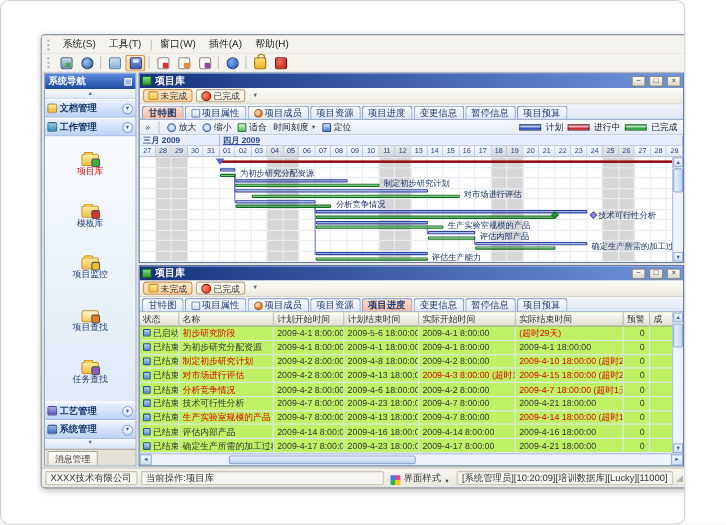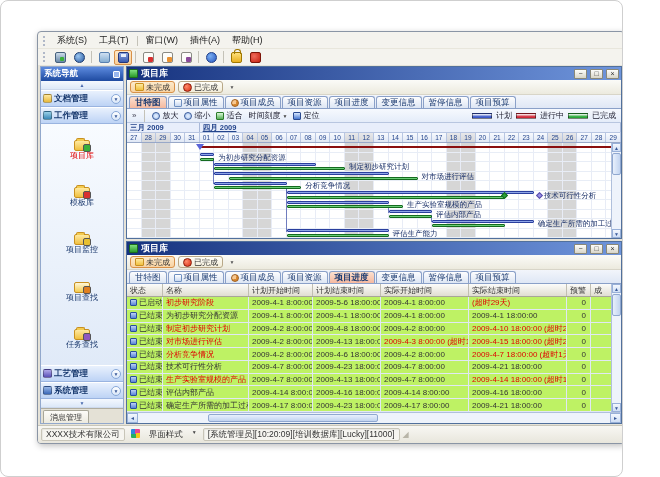--- a/index.html
+++ b/index.html
@@ -140,21 +140,21 @@
 .t-c.num{justify-content:flex-end;padding-right:4px}
 .row-ic{width:7px;height:7px;background:linear-gradient(#bcd2f4,#5a86d8);border:1px solid #2a4f9e;border-radius:1px;margin-right:2px;flex:none}
 .hscroll{height:11px;background:#eef3fb;border-top:1px solid #b0c0dc;display:flex;align-items:stretch;flex:none}
 .hs-btn{width:11px;background:linear-gradient(#f4f8fe,#cfdef5);border:1px solid #98b0d8;font-size:5px;color:#3a5a9a;display:flex;align-items:center;justify-content:center;flex:none}
 .hs-track{flex:1;position:relative}
 .hs-thumb{position:absolute;top:1px;bottom:1px;left:70px;width:170px;background:linear-gradient(#e8f0fc,#c2d4f0);border:1px solid #90a8d0;border-radius:2px}
 
 .statusbar{height:18px;background:linear-gradient(#f8f7f3,#e8e6dc);border-top:1px solid #c8c6ba;display:flex;align-items:center;padding:1px 3px;gap:3px;font-size:8.5px;color:#333;flex:none}
 .sb-panel{height:13px;display:flex;align-items:center;padding:0 4px;border:1px solid #c8c5b8;border-radius:2px;background:#f6f5f0;box-shadow:inset 1px 1px 1px rgba(0,0,0,.06);white-space:nowrap;overflow:hidden}
 .op-panel{flex:1}
-.style-chooser{display:flex;align-items:flex-start;gap:9px;padding:0 3px;white-space:nowrap}
+.style-chooser{display:flex;align-items:flex-end;gap:3px;padding:0 3px;white-space:nowrap}
 .style-icon{width:9px;height:9px;background:conic-gradient(#e84393 0 25%,#f5c518 0 50%,#27ae60 0 75%,#2e86de 0);border-radius:1px;flex:none}
 .dd-arrow{font-size:5px;color:#444}
 .resize-grip{font-size:8px;color:#b8b5a8;line-height:8px}
 </style>
 </head>
 <body>
 
 <div class="stage">
   <div class="app">
 
@@ -679,20 +679,21 @@
               <span class="hs-btn">►</span>
             </div>
           </div>
         </section>
 
       </div>
     </div>
 
     <div class="statusbar">
       <span class="sb-panel">XXXX技术有限公司</span>
+      <span class="sb-panel op-panel">当前操作:项目库</span>
       <span class="style-chooser">
         <span class="style-icon"></span>
         <span>界面样式</span>
         <span class="dd-arrow">▼</span>
       </span>
       <span class="sb-panel">[系统管理员][10:20:09][培训数据库][Lucky][11000]</span>
       <span class="resize-grip">◢</span>
     </div>
 
   </div>

